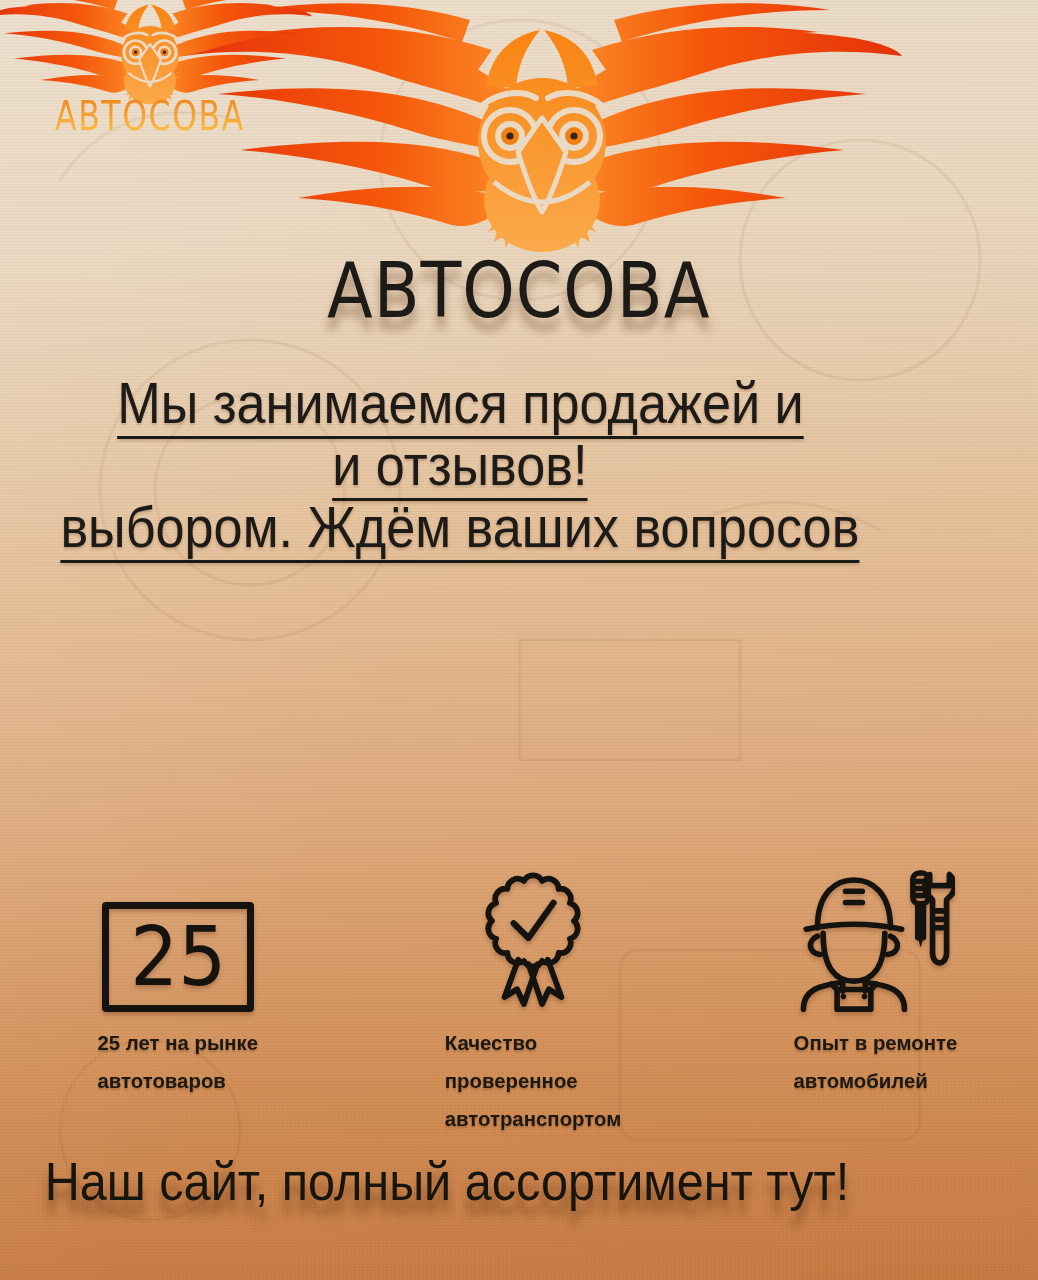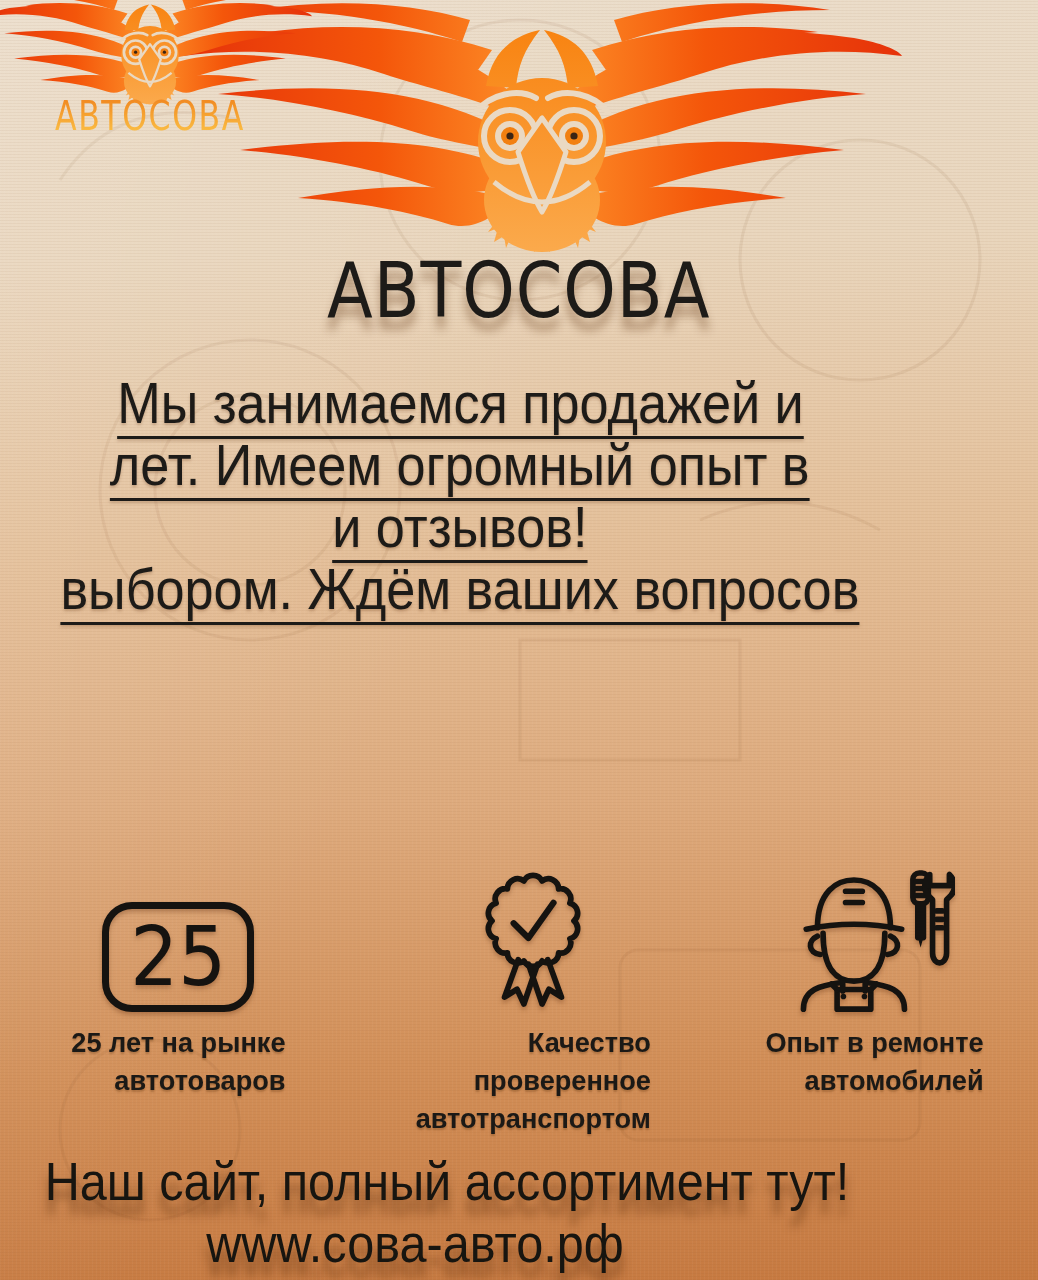--- a/index.html
+++ b/index.html
@@ -39,31 +39,31 @@
   }
   .features{position:absolute;left:0;top:862px;width:1038px;height:280px;}
   .feature{position:absolute;top:0;display:flex;flex-direction:column;align-items:center;}
   .feature .art{display:flex;align-items:flex-end;justify-content:center;
     filter:drop-shadow(0 3px 2px rgba(90,40,10,.30));}
   .f1{left:58px;width:240px;}
   .f2{left:408px;width:250px;}
   .f3{left:745px;width:260px;}
   .badge25{
     box-sizing:border-box;width:152px;height:110px;margin-top:32px;
-    border:7px solid #151310;border-radius:30px;
+    border:7px solid #151310;border-radius:4px;
     display:flex;align-items:center;justify-content:center;
   }
   .badge25 span{
     font-family:"DejaVu Sans",sans-serif;font-size:82px;font-weight:400;color:#151310;
     display:inline-block;transform:scaleX(.92);line-height:1;
   }
   .f1 .art{height:150px;} .f2 .art{height:150px;} .f3 .art{height:150px;}
   .caption{
-    margin-top:12px;text-align:right;color:#1b1916;font-weight:700;
-    font-size:28px;line-height:38px;white-space:nowrap;
+    margin-top:12px;text-align:left;color:#1b1916;font-weight:700;
+    font-size:21px;line-height:38px;white-space:nowrap;
     text-shadow:0 2px 2px rgba(90,45,10,.30);
   }
   .caption .cap-line{display:block;transform:scaleX(.97);}
   .footer{position:absolute;left:0;top:1150px;width:830px;text-align:center;color:#171510;}
   .footer .fline{height:62px;line-height:62px;white-space:nowrap;}
   .footer .cond{font-size:54px;transform:scaleX(.90);
     text-shadow:0 14px 10px rgba(80,35,5,.50);}
 </style>
 </head>
 <body>
@@ -146,21 +146,20 @@
     <use href="#owl" transform="translate(-16.5 -9) scale(0.45)"></use>
     <text x="150" y="130" text-anchor="middle" fill="url(#tg)" font-family="DejaVu Sans, Liberation Sans, sans-serif" font-size="40" font-weight="500" letter-spacing="2" textLength="190" lengthAdjust="spacingAndGlyphs">АВТОСОВА</text>
   </svg>
 
   <div class="title">
     <span class="cond" style="transform:scaleX(.88)">АВТОСОВА</span>
   </div>
 
   <div class="intro">
     <div class="line"><span class="cond">Мы занимаемся продажей и</span></div>
-    <div class="line"><span class="cond">лет. Имеем огромный опыт в</span></div>
     <div class="line"><span class="cond">и отзывов!</span></div>
     <div class="line"><span class="cond">выбором. Ждём ваших вопросов</span></div>
   </div>
 
   <div class="features">
 
     <div class="feature f1">
       <div class="art">
         <div class="badge25">
           <span>25</span>
@@ -228,18 +227,15 @@
         <span class="cap-line">проверенное</span>
         <span class="cap-line">автотранспортом</span>
       </div>
     </div>
   </div>
 
   <div class="footer">
     <div class="fline">
       <span class="cond">Наш сайт, полный ассортимент тут!</span>
     </div>
-    <div class="fline">
-      <span class="cond">www.сова-авто.рф</span>
-    </div>
   </div>
 
 </div>
 
 </body></html>

